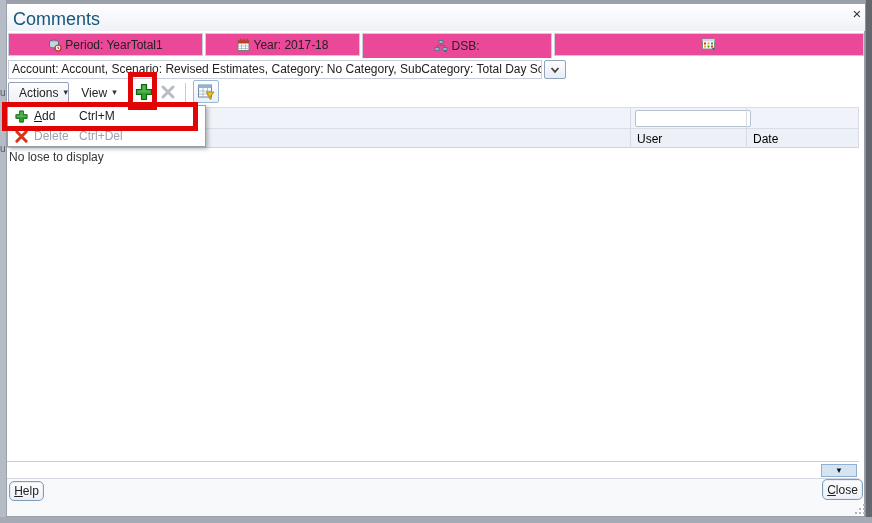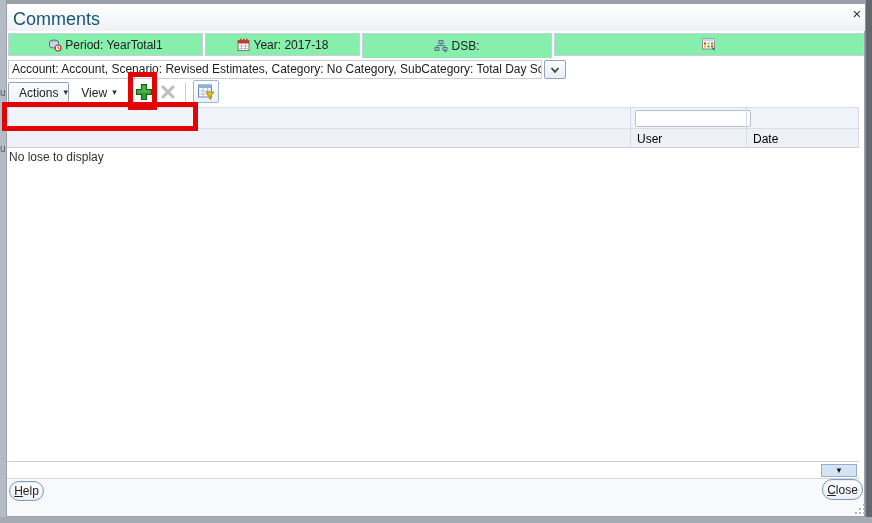--- a/index.html
+++ b/index.html
@@ -16,21 +16,21 @@
   
   .dialog{position:absolute;left:6px;top:3px;width:859px;height:514px;background:#ffffff;
           border:1px solid #9aa1ad;box-sizing:border-box;}
   .titlebar{position:absolute;left:7px;top:4px;width:858px;height:27px;
             background:linear-gradient(#ffffff,#eef1f6);}
   .title{position:absolute;left:13px;top:9px;font-size:18px;font-weight:normal;color:#17577a;}
   .close-x{position:absolute;left:849px;top:6px;width:16px;height:16px;font-size:15px;line-height:16px;
            text-align:center;color:#333;cursor:pointer;}
 
   
-  .pov-tab{position:absolute;top:33px;height:23px;background:#86efac;border:1px solid #c8cedb;
+  .pov-tab{position:absolute;top:33px;height:23px;background:#ec4899;border:1px solid #c8cedb;
            box-sizing:border-box;display:flex;align-items:center;justify-content:center;gap:3px;
            font-size:12px;color:#222;}
   .pov-tab.active{height:26px;border-bottom:1px solid #fff;}
   .pov-tab .ico{display:inline-flex;flex:0 0 auto;}
 
   
   .dim-bar{position:absolute;left:8px;top:60px;width:534px;height:19px;background:#fff;
            border:1px solid #c8cedb;box-sizing:border-box;line-height:17px;padding-left:3px;
            white-space:nowrap;overflow:hidden;font-size:12px;color:#222;}
   .dim-drop{position:absolute;left:544px;top:60px;width:22px;height:19px;box-sizing:border-box;
@@ -60,21 +60,21 @@
   .body-area{position:absolute;left:7px;top:148px;width:852px;height:314px;background:#fff;
              border-bottom:1px solid #c9d0da;box-sizing:border-box;}
   .no-data{position:absolute;left:9px;top:150px;font-size:12px;color:#333;}
   .scroll-down{position:absolute;left:821px;top:464px;width:36px;height:13px;box-sizing:border-box;
                background:#d6e4f2;border:1px solid #8fb0d4;display:flex;align-items:center;
                justify-content:center;font-size:8px;color:#111;line-height:8px;cursor:pointer;}
 
   
   .footer-sep{position:absolute;left:7px;top:478px;width:852px;height:1px;background:#d3d8e0;}
   .footer-bg{position:absolute;left:7px;top:479px;width:852px;height:37px;background:#f8f9fb;}
-  .btn{position:absolute;box-sizing:border-box;border:1px solid #7f9db9;border-radius:10px;
+  .btn{position:absolute;box-sizing:border-box;border:1px solid #7f9db9;border-radius:5px;
        background:linear-gradient(#fdfdfe,#eef1f6);box-shadow:inset 0 0 0 1px #e7edf5;
        font-size:12px;color:#222;display:flex;align-items:center;justify-content:center;cursor:pointer;}
   .btn-help{left:9px;top:481px;width:35px;height:20px;}
   .btn-close{left:822px;top:479px;width:41px;height:21px;}
   .resize-grip{position:absolute;left:851px;top:502px;width:16px;height:14px;cursor:nwse-resize;}
 
   
   .menu-pop{position:absolute;left:7px;top:105px;width:199px;height:42px;background:#fff;
             border:1px solid #98a0ac;box-sizing:border-box;box-shadow:2px 2px 4px rgba(0,0,0,.28);
             z-index:5;}
@@ -199,20 +199,37 @@
   <div class="col-head" style="left:753px;">Date</div>
   <div class="v-line" style="left:630px;top:107px;height:41px;"></div>
   <div class="v-line" style="left:746px;top:107px;height:41px;"></div>
   <div class="v-line" style="left:858px;top:107px;height:355px;"></div>
   <div class="body-area"></div>
   <div class="no-data">No lose to display</div>
   <div class="scroll-down">
     <span>▼</span>
   </div>
 
+  <div class="menu-pop">
+    <div class="menu-item">
+      <svg width="15" height="15" viewBox="0 0 20 20">
+        <path d="M7.5 2.5 h5 v5 h5 v5 h-5 v5 h-5 v-5 h-5 v-5 h5 z" fill="#2fa12f" stroke="#156315" stroke-width="1.2"></path>
+        <path d="M8.5 3.5 h3 v5 h5 v2 h-13 v-2 h5 z" fill="#6cc96c" opacity="0.55"></path>
+      </svg>
+      <span class="mi-label mnemonic"><span style="text-decoration: underline;">A</span>dd</span>
+      <span class="mi-short">Ctrl+M</span>
+    </div>
+    <div class="menu-item disabled">
+      <svg width="15" height="15" viewBox="0 0 16 16">
+        <path d="M3 3 L13 13 M13 3 L3 13" stroke="#d43516" stroke-width="3.2" stroke-linecap="round"></path>
+      </svg>
+      <span class="mi-label">Delete</span>
+      <span class="mi-short">Ctrl+Del</span>
+    </div>
+  </div>
 
   <div class="hl hl-plus"></div>
   <div class="hl hl-add"></div>
 
   <div class="footer-sep"></div>
   <div class="footer-bg"></div>
   <div class="btn btn-help">
     <span class="mnemonic"><span style="text-decoration: underline;">H</span>elp</span>
   </div>
   <div class="btn btn-close">

